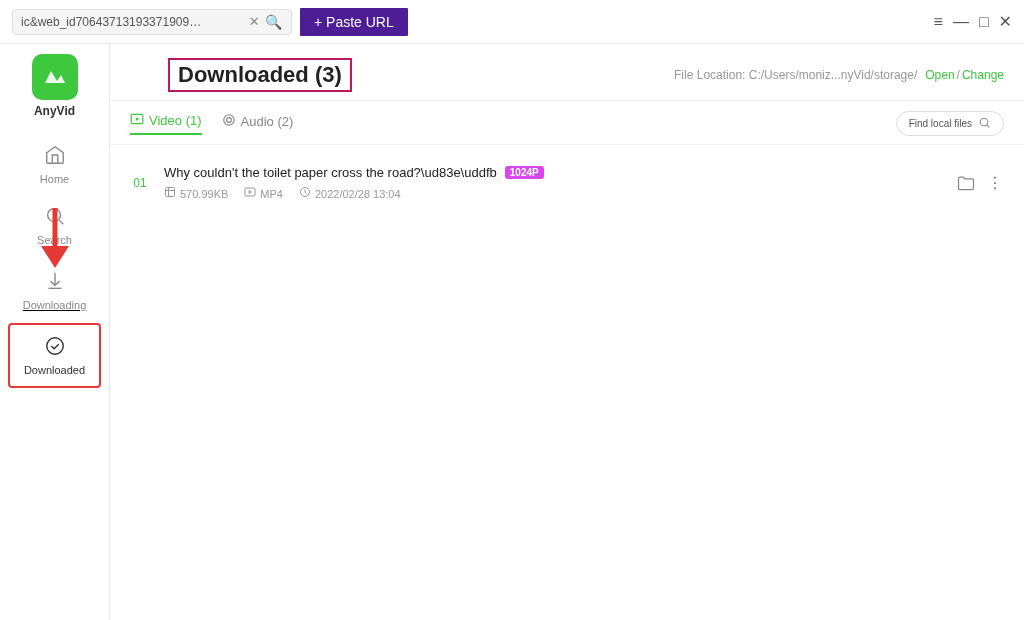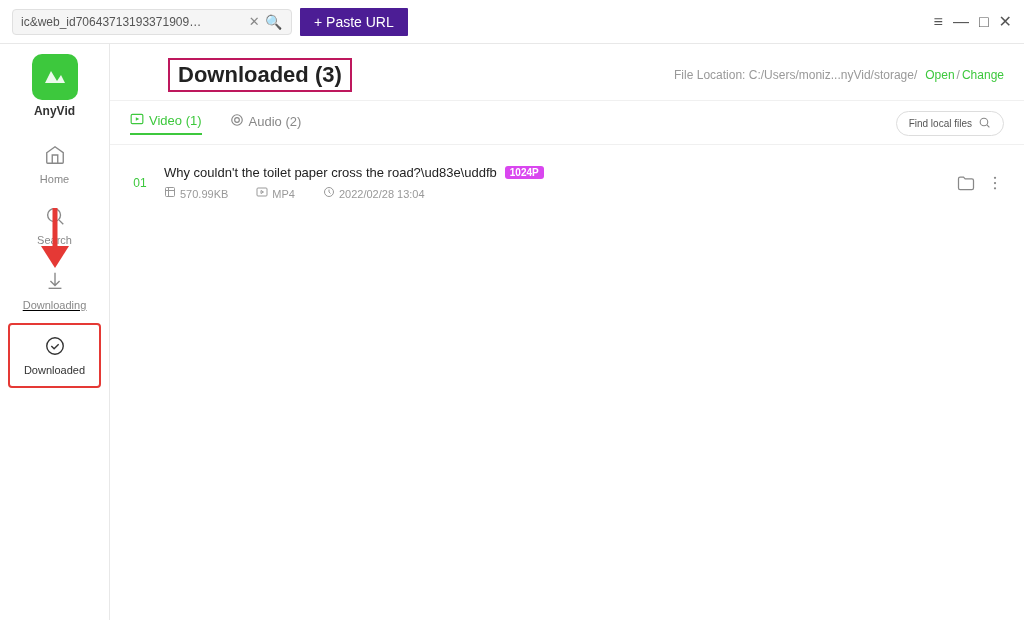--- a/index.html
+++ b/index.html
@@ -199,21 +199,21 @@
       font-size: 12px;
       text-decoration: none;
     }
 
     
     .content-tabs {
       display: flex;
       align-items: center;
       padding: 10px 20px 8px;
       border-bottom: 1px solid #f0f0f0;
-      gap: 28px;
+      gap: 20px;
     }
     .tab {
       display: flex;
       align-items: center;
       gap: 5px;
       cursor: pointer;
       font-size: 13px;
       color: #888;
       padding-bottom: 4px;
     }
@@ -339,21 +339,21 @@
       background: #d946ef;
       color: #fff;
       font-size: 10px;
       padding: 1px 5px;
       border-radius: 3px;
       font-weight: 600;
     }
     .video-meta {
       display: flex;
       align-items: center;
-      gap: 28px;
+      gap: 16px;
       font-size: 11px;
       color: #999;
     }
     .meta-item {
       display: flex;
       align-items: center;
       gap: 4px;
     }
     .meta-icon {
       font-size: 12px;

